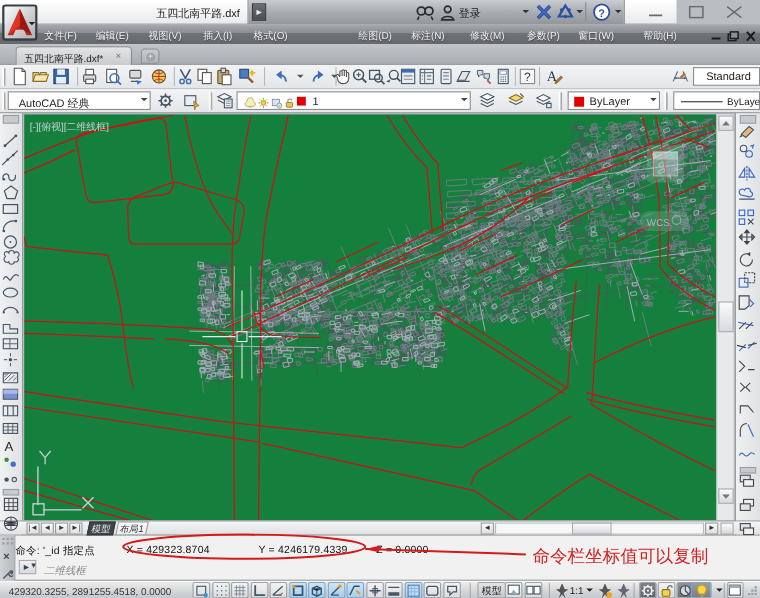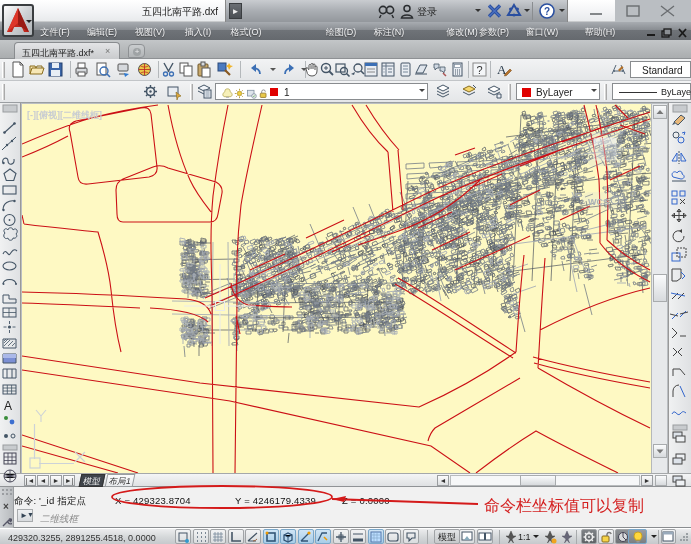--- a/index.html
+++ b/index.html
@@ -36,21 +36,21 @@
 .ti { position:absolute; top:2px; width:18px; height:18px; }
 .tsep { position:absolute; top:2px; width:1px; height:17px; background:#b4b8bb; }
 .ddarw { position:absolute; top:9px; width:0; height:0; border:3px solid transparent; border-top-color:#555; }
 .grip { position:absolute; left:2px; top:3px; width:3px; height:16px;
   background:linear-gradient(90deg,#fff 40%,#aaa 60%); }
 .combo { position:absolute; background:#fff; border:1px solid #898c8f; font-size:10px; color:#222; height:17px; top:2px; }
 .cav { position:absolute; right:2px; top:5px; width:0; height:0; border:3.5px solid transparent; border-top-color:#444; }
 
 #leftbar { left:0; top:103px; width:21px; height:384px; position:absolute;
   background:linear-gradient(90deg,#f0f1f2,#dfe1e3); border-right:1px solid #999; }
-#canvas { left:22px; top:104px; width:629px; height:369px; position:absolute; background:#fef9c3;font-weight:bold; }
+#canvas { left:22px; top:104px; width:629px; height:369px; position:absolute; background:#15803d; }
 #vscroll { left:651px; top:104px; width:16px; height:369px; position:absolute; background:#e7e9eb; border-left:1px solid #b5b8ba; }
 #rightbar { left:668px; top:103px; width:23px; height:384px; position:absolute;
   background:linear-gradient(90deg,#f0f1f2,#dfe1e3); border-left:1px solid #999; }
 .sbtn { position:absolute; background:linear-gradient(#fafbfc,#d7dadd); border:1px solid #a8abad; }
 
 #tabband { left:0; top:473px; width:691px; height:14px; position:absolute;
   background:linear-gradient(#f4f5f6,#dfe1e3); border-top:1px solid #a5a8aa; border-bottom:1px solid #909396; }
 .navb { position:absolute; top:1px; width:12px; height:11px; background:linear-gradient(#fcfcfd,#dcdee0);
   border:1px solid #9a9da0; font-size:7px; color:#333; text-align:center; line-height:10px; }
 
@@ -110,21 +110,21 @@
 
 <div id="menubar">
     <span style="position:absolute;left:55px;top:4px;transform:translateX(-50%)">文件(F)</span>
     <span style="position:absolute;left:102px;top:4px;transform:translateX(-50%)">编辑(E)</span>
     <span style="position:absolute;left:150px;top:4px;transform:translateX(-50%)">视图(V)</span>
     <span style="position:absolute;left:198px;top:4px;transform:translateX(-50%)">插入(I)</span>
     <span style="position:absolute;left:246px;top:4px;transform:translateX(-50%)">格式(O)</span>
     <span style="position:absolute;left:295px;top:20px;transform:translateX(-50%)">工具(T)</span>
     <span style="position:absolute;left:341px;top:4px;transform:translateX(-50%)">绘图(D)</span>
     <span style="position:absolute;left:389px;top:4px;transform:translateX(-50%)">标注(N)</span>
-    <span style="position:absolute;left:462px;top:4px;transform:translateX(-50%)">修改(M)</span>
+    <span style="position:absolute;left:443px;top:4px;transform:translateX(-50%)">修改(M)</span>
     <span style="position:absolute;left:494px;top:4px;transform:translateX(-50%)">参数(P)</span>
     <span style="position:absolute;left:542px;top:4px;transform:translateX(-50%)">窗口(W)</span>
     <span style="position:absolute;left:600px;top:4px;transform:translateX(-50%)">帮助(H)</span>
   <svg style="position:absolute;left:646px;top:6px" width="42" height="10" viewBox="0 0 42 10">
     <path d="M1 7h8" stroke="#1a1a1a" stroke-width="2"></path>
     <rect x="16" y="3" width="7" height="6" fill="none" stroke="#1a1a1a" stroke-width="1.3"></rect>
     <rect x="18" y="1" width="7" height="6" fill="#8a8e93" stroke="#1a1a1a" stroke-width="1.3"></rect>
     <path d="M33 1l7 8M40 1l-7 8" stroke="#1a1a1a" stroke-width="1.8"></path>
   </svg>
 </div>
@@ -325,20 +325,24 @@
         <path d="M8 9l4-4 1.5 1.5-4 4z" fill="#b5722a"></path>
       </svg>
     </div>
   <div class="combo" style="left:630px;width:61px">
       <span style="position:absolute;left:11px;top:3px">Standard</span>
     </div>
 </div>
 
 <div id="row2">
     <div class="grip"></div>
+  <div class="combo" style="left:7px;width:130px">
+      <span style="position:absolute;left:9px;top:3px">AutoCAD 经典</span>
+      <div class="cav"></div>
+    </div>
   <div class="ti" style="left:142px">
       <svg width="17" height="17" viewBox="0 0 17 17">
         <circle cx="8.5" cy="8.5" r="4" fill="none" stroke="#456" stroke-width="1.6"></circle>
         <circle cx="8.5" cy="8.5" r="1.2" fill="#456"></circle>
         <path d="M8.5 2v3M8.5 12v3M2 8.5h3M12 8.5h3M4 4l2 2M11 11l2 2M13 4l-2 2M6 11l-2 2" stroke="#456" stroke-width="1.4"></path>
       </svg>
     </div>
     <div class="ti" style="left:166px">
       <svg width="17" height="17" viewBox="0 0 17 17">
         <rect x="2" y="4" width="10" height="9" fill="#e9edf2" stroke="#456"></rect>

